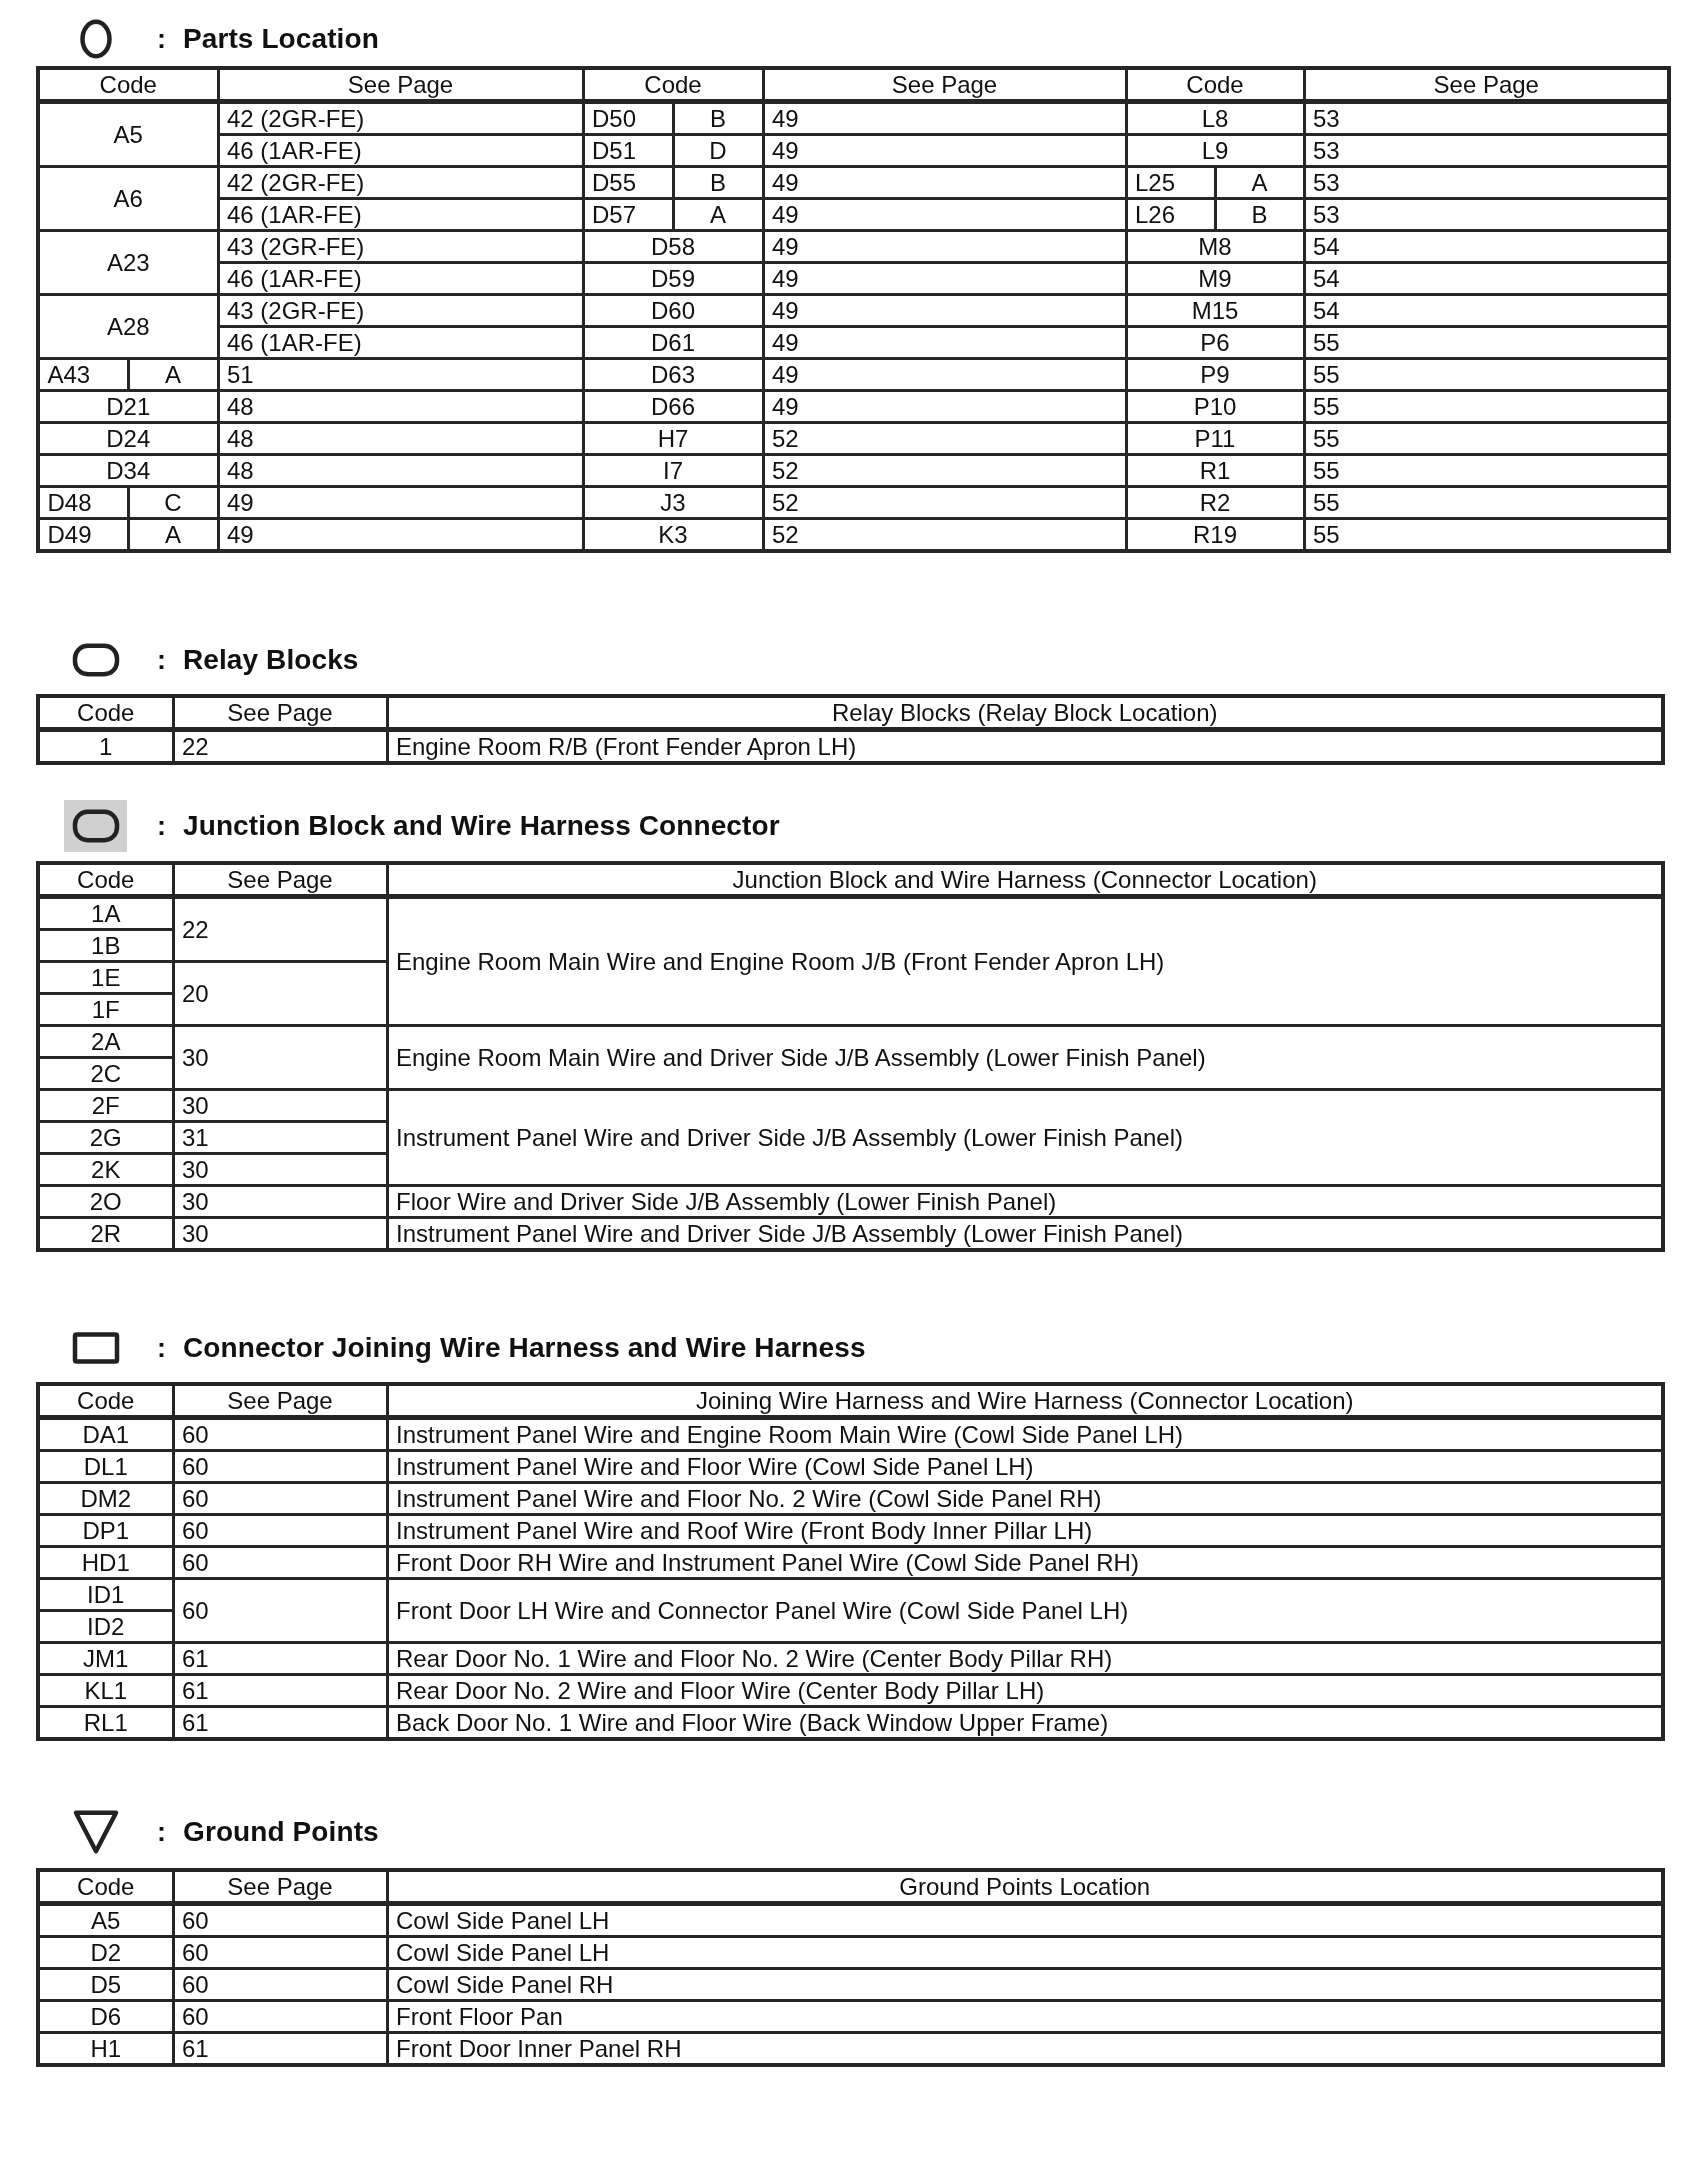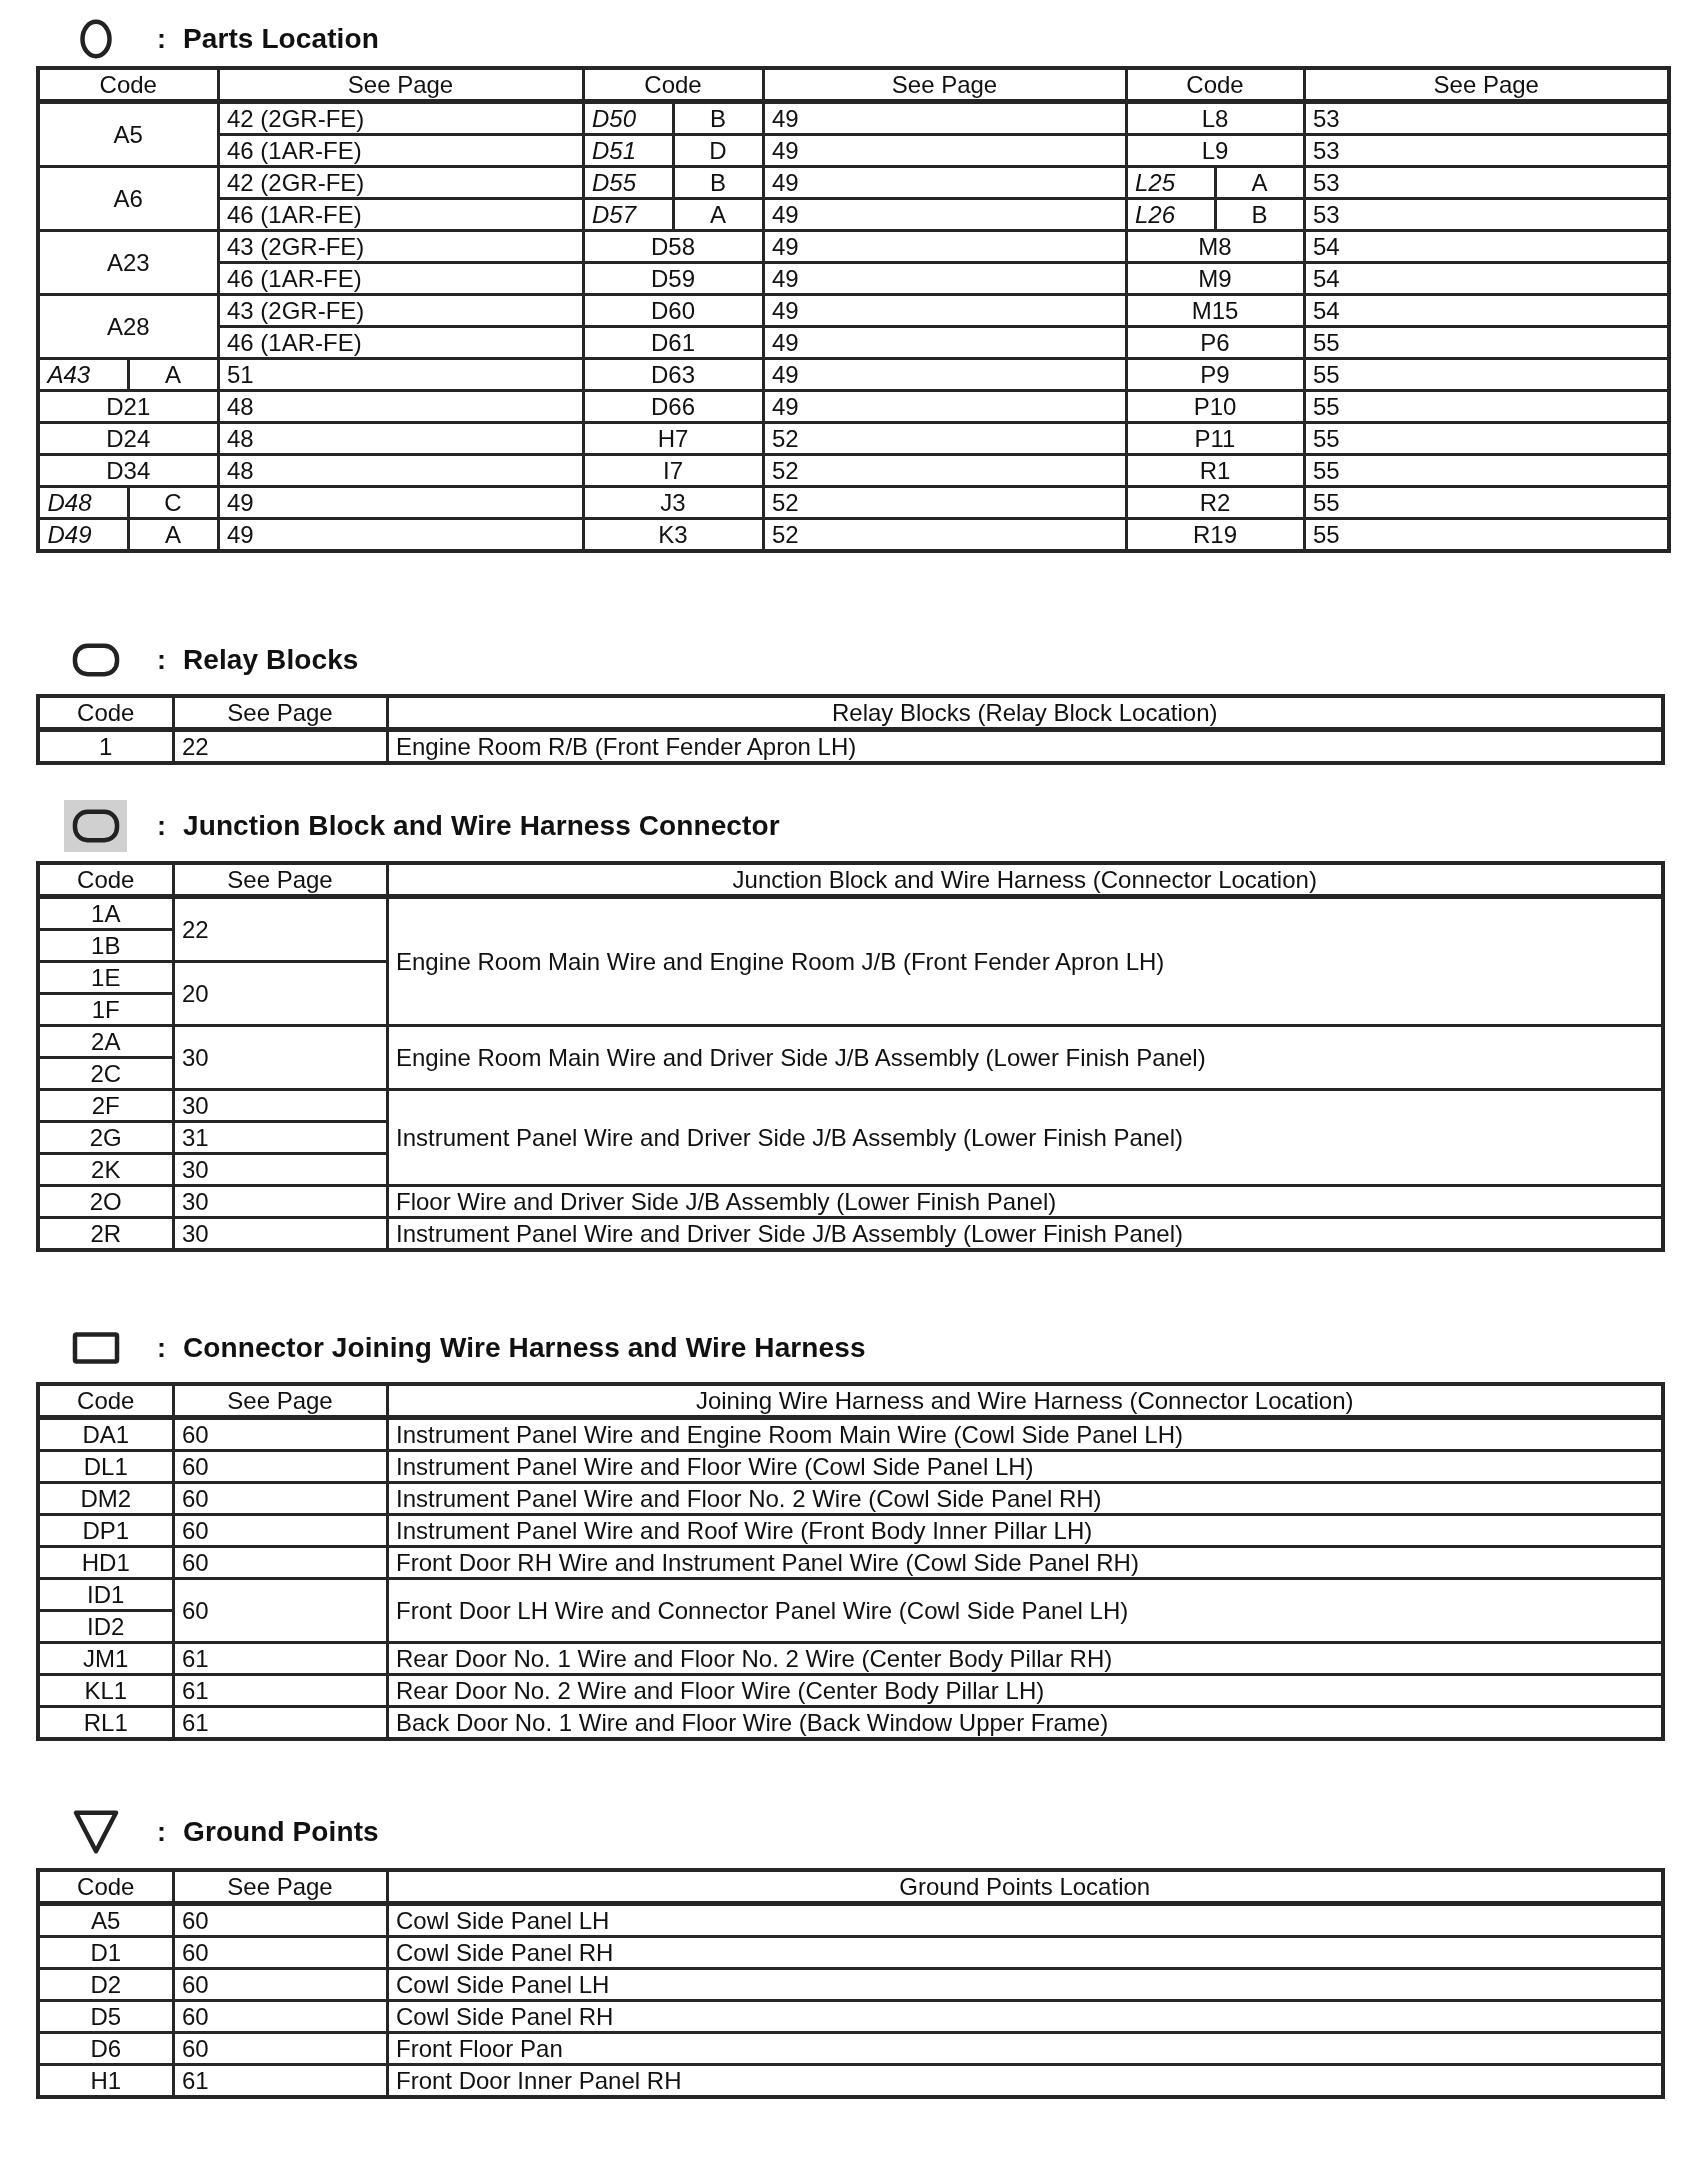--- a/index.html
+++ b/index.html
@@ -10,21 +10,21 @@
   .section-title .colon { font-size:27px; font-weight:bold; margin-left:30px; }
   .section-title .title { font-size:28px; font-weight:bold; margin-left:17px; letter-spacing:0.1px; }
   .icon-jb { background:#d0d0d0; }
   table.grid { position:absolute; left:36px; width:1629px; border-collapse:collapse;
                border:4.5px solid #262626; table-layout:fixed; }
   table.grid td, table.grid th { border:3px solid #262626; height:29px; padding:0 7.5px;
                font-size:24px; font-weight:normal; line-height:29px; white-space:nowrap; overflow:hidden; }
   table.grid thead tr th { border-bottom:5.2px solid #262626;text-align:center; }
   .c { text-align:center; }
   .l { text-align:left; }
-  .sub { border-right:1.5px solid #262626 !important;font-style:italic; }
+  .sub { border-right:1.5px solid #262626 !important; }
   .thickcol { border-right:3.7px solid #262626 !important; }
 </style>
 </head>
 <body>
 
 <div class="section-title" style="top:13.4px;">
   <div class="icon-wrap">
     <svg width="36" height="42" viewBox="0 0 48 56">
         <ellipse cx="24" cy="28" rx="18" ry="23" fill="none" stroke="#222" stroke-width="6"></ellipse>
       </svg>
@@ -393,25 +393,20 @@
       <th class="l">Ground Points Location</th>
     </tr>
   </thead>
   <tbody>
     <tr>
       <td class="c">A5</td>
       <td class="l">60</td>
       <td class="l">Cowl Side Panel LH</td>
     </tr>
     <tr>
-      <td class="c">D1</td>
-      <td class="l">60</td>
-      <td class="l">Cowl Side Panel RH</td>
-    </tr>
-    <tr>
       <td class="c">D2</td>
       <td class="l">60</td>
       <td class="l">Cowl Side Panel LH</td>
     </tr>
     <tr>
       <td class="c">D5</td>
       <td class="l">60</td>
       <td class="l">Cowl Side Panel RH</td>
     </tr>
     <tr>

